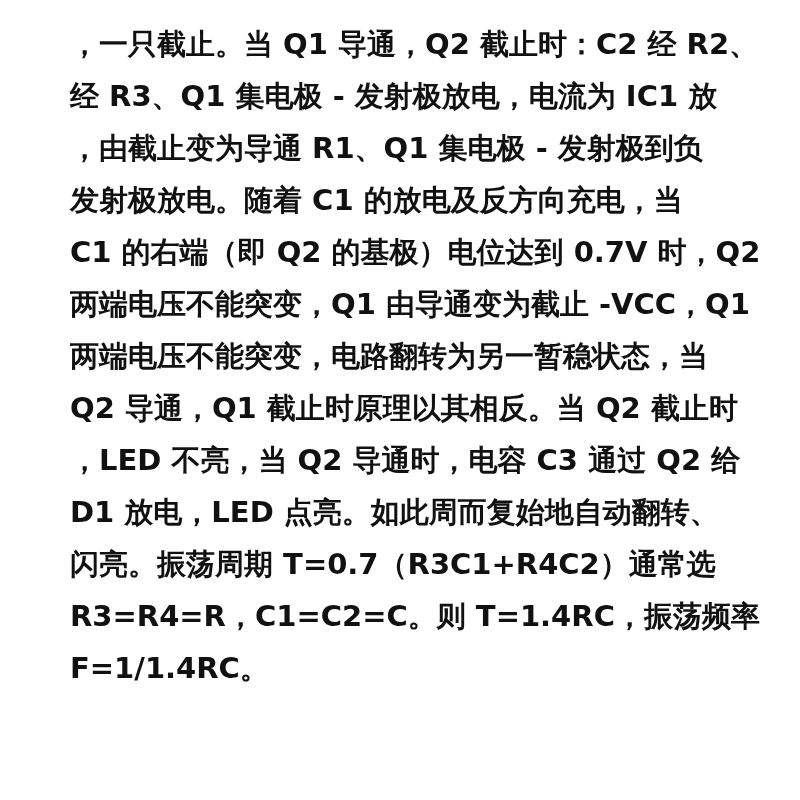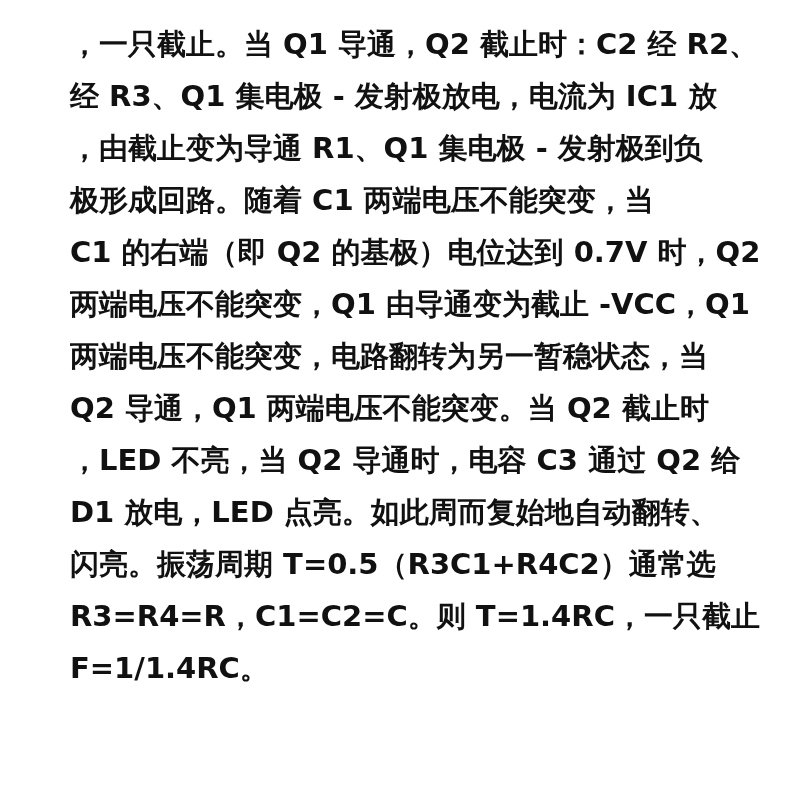--- a/index.html
+++ b/index.html
@@ -42,24 +42,24 @@
     }
   </style>
 </head>
 <body>
 
 <div class="page">
   <div class="text-body">
     <span class="line">，一只截止。当 Q1 导通，Q2 截止时：C2 经 R2、</span>
     <span class="line">经 R3、Q1 集电极 - 发射极放电，电流为 IC1 放</span>
     <span class="line">，由截止变为导通 R1、Q1 集电极 - 发射极到负</span>
-    <span class="line">极形成回路。随着 C1 两端电压不能突变，当</span>
+    <span class="line">发射极放电。随着 C1 的放电及反方向充电，当</span>
     <span class="line">C1 的右端（即 Q2 的基极）电位达到 0.7V 时，Q2</span>
     <span class="line">两端电压不能突变，Q1 由导通变为截止 -VCC，Q1</span>
     <span class="line">两端电压不能突变，电路翻转为另一暂稳状态，当</span>
-    <span class="line">Q2 导通，Q1 两端电压不能突变。当 Q2 截止时</span>
+    <span class="line">Q2 导通，Q1 截止时原理以其相反。当 Q2 截止时</span>
     <span class="line">，LED 不亮，当 Q2 导通时，电容 C3 通过 Q2 给</span>
     <span class="line">D1 放电，LED 点亮。如此周而复始地自动翻转、</span>
-    <span class="line">闪亮。振荡周期 T=0.5（R3C1+R4C2）通常选</span>
-    <span class="line">R3=R4=R，C1=C2=C。则 T=1.4RC，一只截止</span>
+    <span class="line">闪亮。振荡周期 T=0.7（R3C1+R4C2）通常选</span>
+    <span class="line">R3=R4=R，C1=C2=C。则 T=1.4RC，振荡频率</span>
     <span class="line">F=1/1.4RC。</span>
   </div>
 </div>
 
 </body></html>

